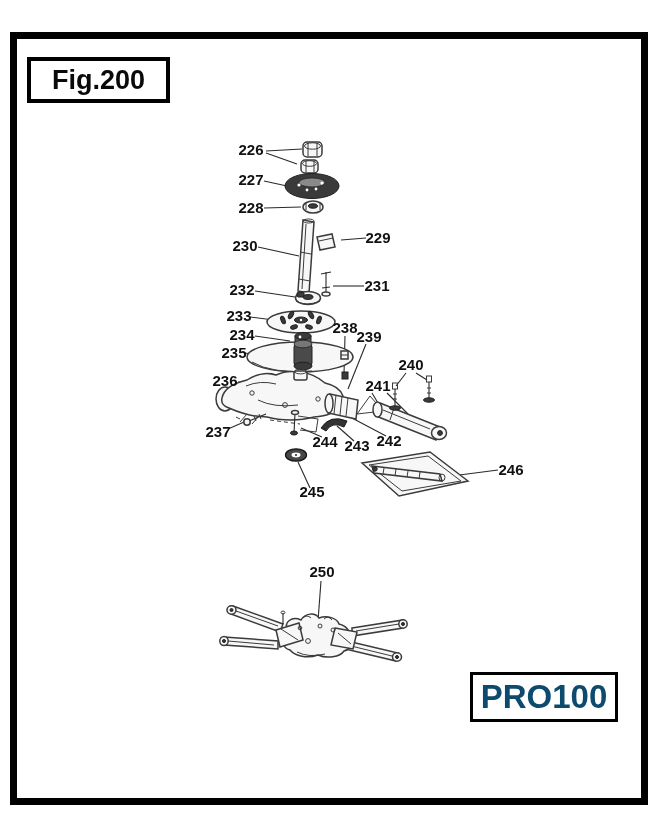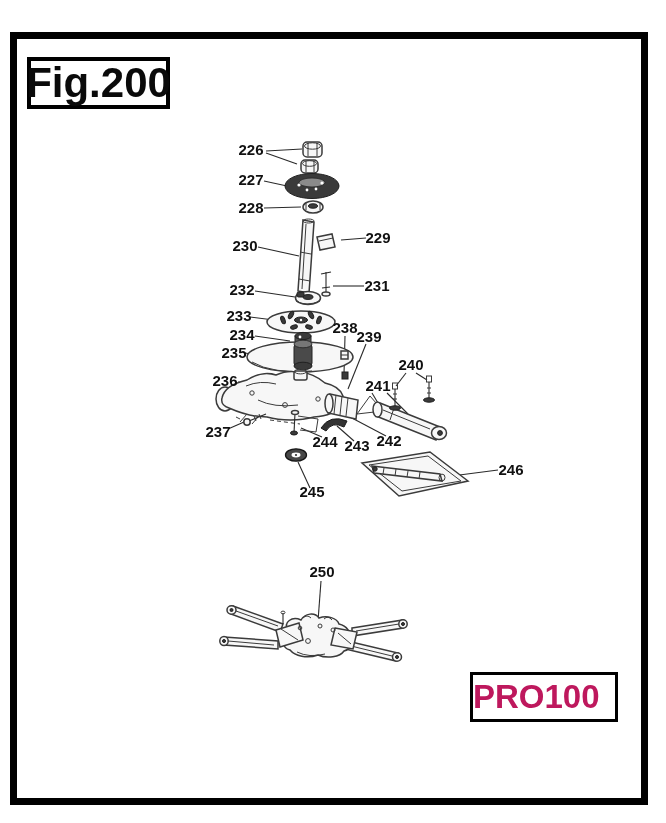--- a/index.html
+++ b/index.html
@@ -1,21 +1,21 @@
 <!DOCTYPE html>
 <html><head>
 <meta charset="utf-8">
 <style>
   html,body{margin:0;padding:0;background:#ffffff;}
   body{width:666px;height:823px;position:relative;font-family:"Liberation Sans",sans-serif;overflow:hidden;}
   .frame{position:absolute;left:10px;top:32px;width:638px;height:773px;border:7px solid #000;box-sizing:border-box;background:#fff;}
-  .fig-box{position:absolute;left:27px;top:57px;width:143px;height:52px;border:4px solid #000;box-sizing:border-box;
-           display:flex;align-items:center;justify-content:center;font-weight:bold;font-size:42px;color:#0a0a0a;background:#fff;}
+  .fig-box{position:absolute;left:27px;top:57px;width:143px;height:46px;border:4px solid #000;box-sizing:border-box;
+           display:flex;align-items:center;justify-content:center;font-weight:bold;font-size:27px;color:#0a0a0a;background:#fff;}
   .model-box{position:absolute;left:470px;top:672px;width:148px;height:50px;border:3px solid #000;box-sizing:border-box;
-           display:flex;align-items:center;justify-content:flex-start;font-weight:bold;font-size:33px;color:#be185d;background:#fff;}
+           display:flex;align-items:center;justify-content:center;font-weight:bold;font-size:33px;color:#0c4a6e;background:#fff;}
   svg.diagram{position:absolute;left:0;top:0;}
   .part{stroke:#3b3b3b;stroke-width:1.5;fill:#f7f7f7;}
   .dark{fill:#3a3a3a;stroke:#1f1f1f;stroke-width:1;}
   .ln{stroke:#2a2a2a;stroke-width:1.1;fill:none;}
   .thin{stroke:#3b3b3b;stroke-width:1;fill:none;}
   .callout{font:bold 15px "Liberation Sans",sans-serif;fill:#111;text-anchor:middle;}
 </style>
 </head>
 <body>
 

